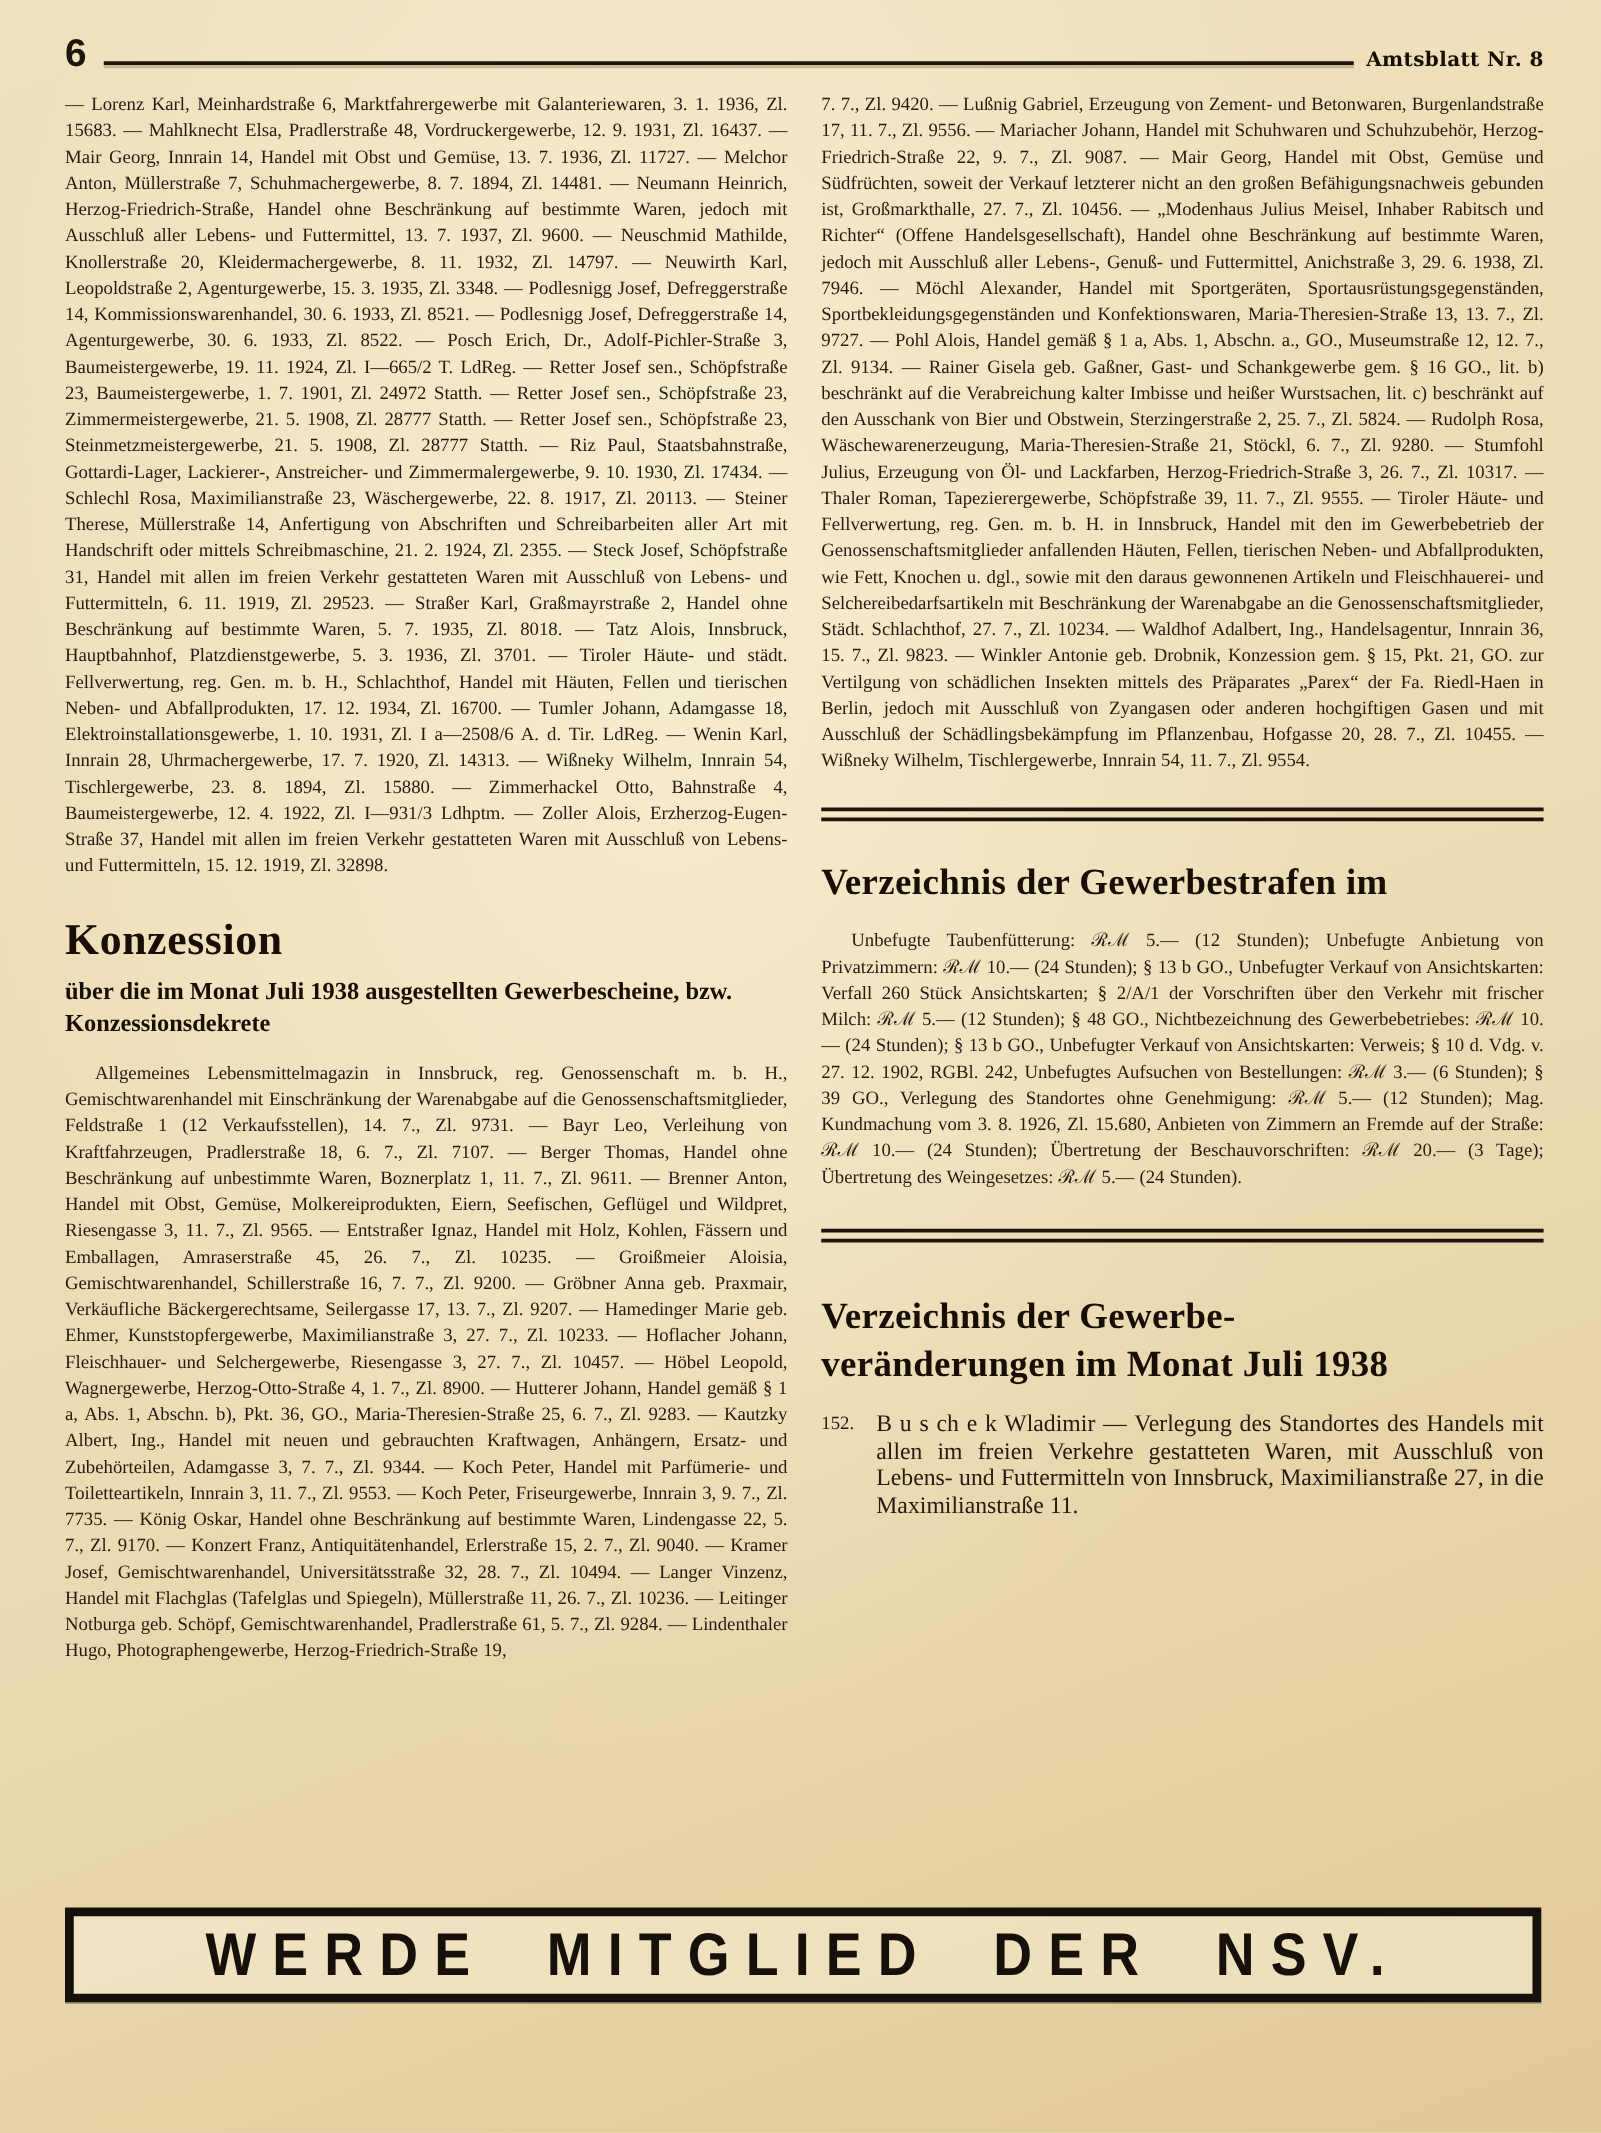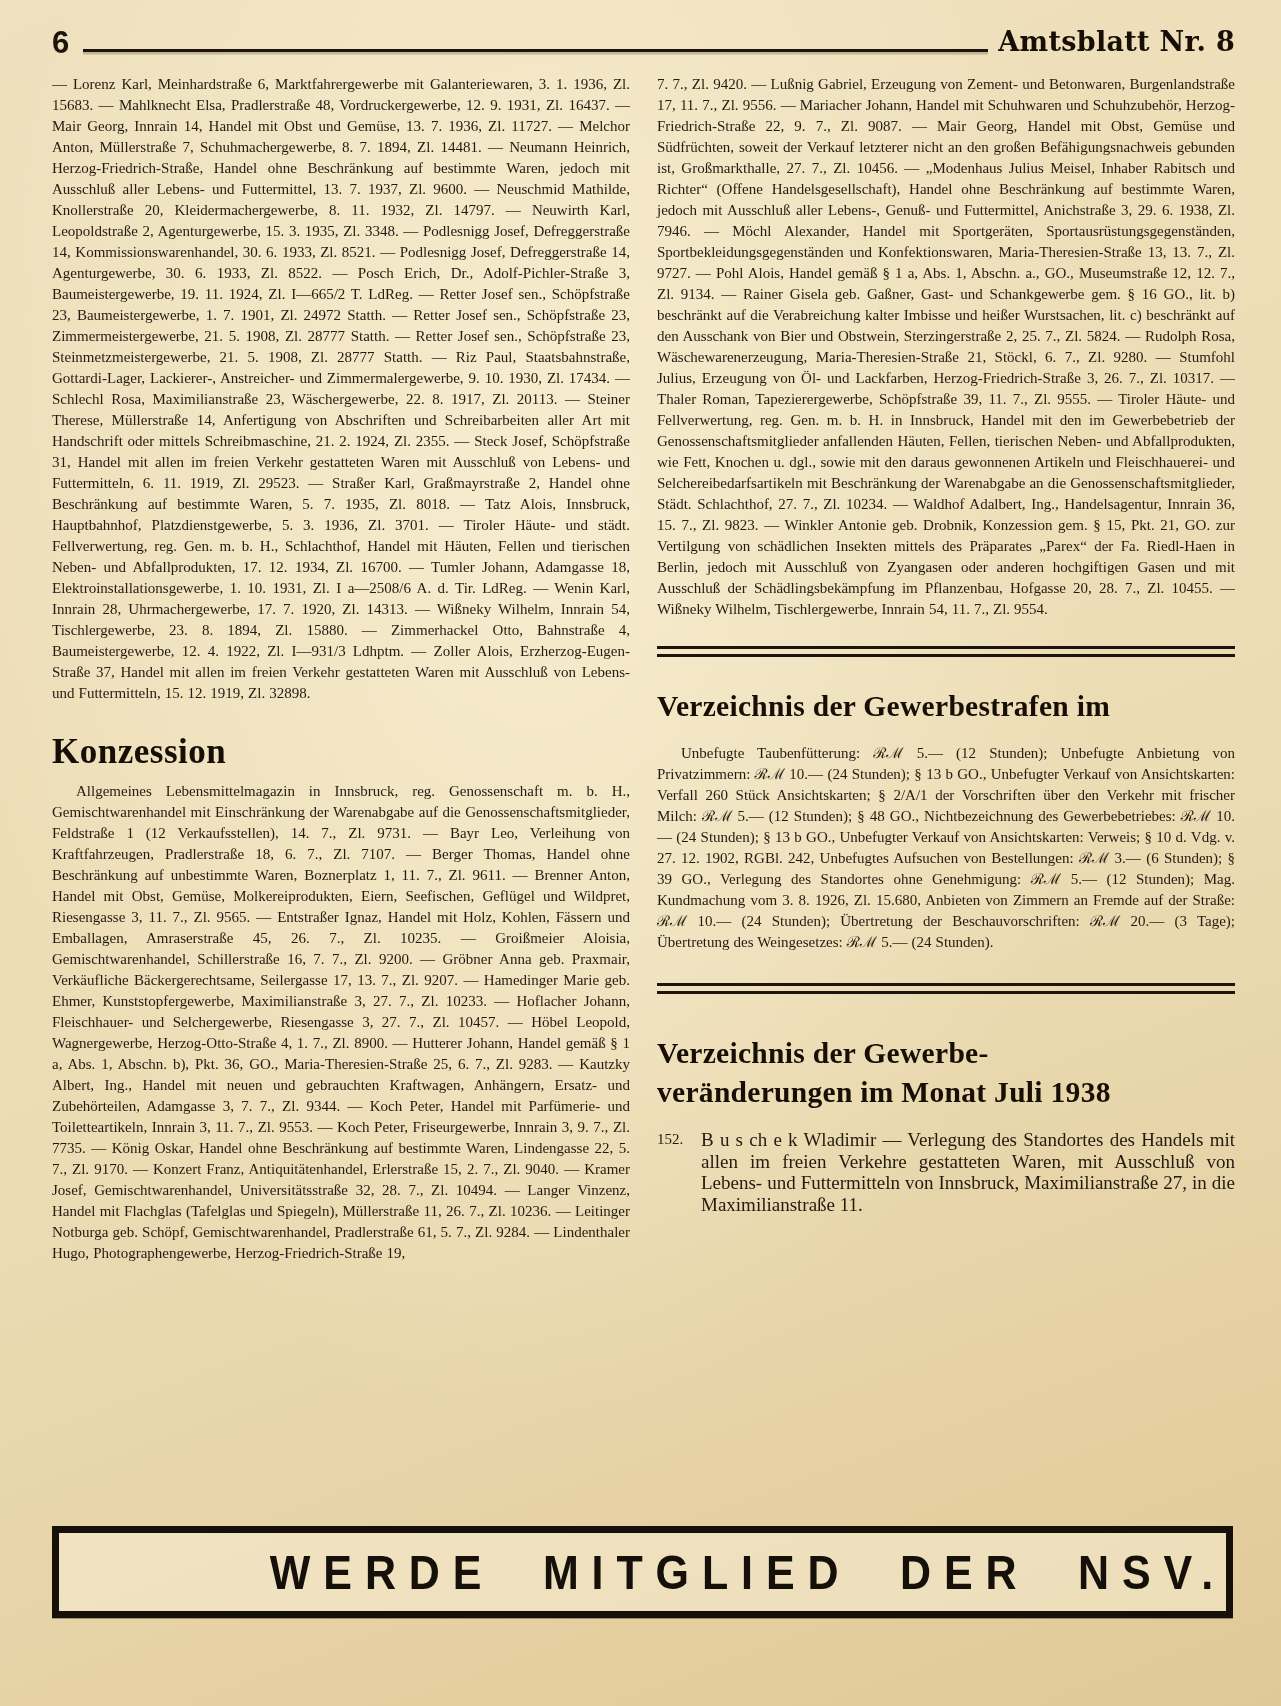--- a/index.html
+++ b/index.html
@@ -27,21 +27,21 @@
     font-size:31px; font-weight:600; line-height:1; color:#1d150b;
     padding-bottom:2px;
   }
   .header-rule {
     flex:1; height:0;
     border-top:3.5px solid #1d150b;
     margin:0 10px 8px 14px;
     box-shadow:0 2.5px 0 rgba(60,44,20,.25);
   }
   .masthead {
-    font-size:27px; font-weight:bold; letter-spacing:.3px;
+    font-size:16px; font-weight:bold; letter-spacing:.3px;
     padding-bottom:3px; color:#170f06;
   }
   
   .columns {
     display:flex; gap:27px;
     height:1452px; overflow:hidden;
   }
   .col { flex:1; min-width:0;font-family:Liberation Serif, serif; }
   .body-text {
     font-size:15px; line-height:21px;
@@ -78,22 +78,22 @@
     font-size:15px; line-height:21.5px; text-align:left;
   }
   .change-text {
     flex:1; font-size:19px; line-height:21.5px; text-align:justify;
   }
   
   .banner {
     margin:0 2px 0 0;
     border:7px solid #15100a;
     background:rgba(250,242,218,.5);
-    height:92px; box-sizing:border-box;
-    display:flex; align-items:center; justify-content:flex-end;
+    height:76px; box-sizing:border-box;
+    display:flex; align-items:center; justify-content:center;
     box-shadow:0 1px 0 rgba(60,44,20,.4);
   }
   .banner-text {
     font-family:"Liberation Sans", sans-serif;
     font-size:43px; font-weight:700; color:#15100a;
     letter-spacing:.30em; word-spacing:.55em;
     white-space:nowrap; transform:scaleY(1.12);
   }
   .page-bottom-space { height:66px; }
 </style>
@@ -107,20 +107,21 @@
     <div class="header-rule"></div>
     <div class="masthead">Amtsblatt Nr. 8</div>
   </div>
 
   <div class="columns">
 
     <div class="col">
       <p class="body-text">— Lorenz Karl, Meinhardstraße 6, Marktfahrergewerbe mit Galanteriewaren, 3. 1. 1936, Zl. 15683. — Mahlknecht Elsa, Pradlerstraße 48, Vordruckergewerbe, 12. 9. 1931, Zl. 16437. — Mair Georg, Innrain 14, Handel mit Obst und Gemüse, 13. 7. 1936, Zl. 11727. — Melchor Anton, Müllerstraße 7, Schuhmachergewerbe, 8. 7. 1894, Zl. 14481. — Neumann Heinrich, Herzog-Friedrich-Straße, Handel ohne Beschränkung auf bestimmte Waren, jedoch mit Ausschluß aller Lebens- und Futtermittel, 13. 7. 1937, Zl. 9600. — Neuschmid Mathilde, Knollerstraße 20, Kleidermachergewerbe, 8. 11. 1932, Zl. 14797. — Neuwirth Karl, Leopoldstraße 2, Agenturgewerbe, 15. 3. 1935, Zl. 3348. — Podlesnigg Josef, Defreggerstraße 14, Kommissionswarenhandel, 30. 6. 1933, Zl. 8521. — Podlesnigg Josef, Defreggerstraße 14, Agenturgewerbe, 30. 6. 1933, Zl. 8522. — Posch Erich, Dr., Adolf-Pichler-Straße 3, Baumeistergewerbe, 19. 11. 1924, Zl. I—665/2 T. LdReg. — Retter Josef sen., Schöpfstraße 23, Baumeistergewerbe, 1. 7. 1901, Zl. 24972 Statth. — Retter Josef sen., Schöpfstraße 23, Zimmermeistergewerbe, 21. 5. 1908, Zl. 28777 Statth. — Retter Josef sen., Schöpfstraße 23, Steinmetzmeistergewerbe, 21. 5. 1908, Zl. 28777 Statth. — Riz Paul, Staatsbahnstraße, Gottardi-Lager, Lackierer-, Anstreicher- und Zimmermalergewerbe, 9. 10. 1930, Zl. 17434. — Schlechl Rosa, Maximilianstraße 23, Wäschergewerbe, 22. 8. 1917, Zl. 20113. — Steiner Therese, Müllerstraße 14, Anfertigung von Abschriften und Schreibarbeiten aller Art mit Handschrift oder mittels Schreibmaschine, 21. 2. 1924, Zl. 2355. — Steck Josef, Schöpfstraße 31, Handel mit allen im freien Verkehr gestatteten Waren mit Ausschluß von Lebens- und Futtermitteln, 6. 11. 1919, Zl. 29523. — Straßer Karl, Graßmayrstraße 2, Handel ohne Beschränkung auf bestimmte Waren, 5. 7. 1935, Zl. 8018. — Tatz Alois, Innsbruck, Hauptbahnhof, Platzdienstgewerbe, 5. 3. 1936, Zl. 3701. — Tiroler Häute- und städt. Fellverwertung, reg. Gen. m. b. H., Schlachthof, Handel mit Häuten, Fellen und tierischen Neben- und Abfallprodukten, 17. 12. 1934, Zl. 16700. — Tumler Johann, Adamgasse 18, Elektroinstallationsgewerbe, 1. 10. 1931, Zl. I a—2508/6 A. d. Tir. LdReg. — Wenin Karl, Innrain 28, Uhrmachergewerbe, 17. 7. 1920, Zl. 14313. — Wißneky Wilhelm, Innrain 54, Tischlergewerbe, 23. 8. 1894, Zl. 15880. — Zimmerhackel Otto, Bahnstraße 4, Baumeistergewerbe, 12. 4. 1922, Zl. I—931/3 Ldhptm. — Zoller Alois, Erzherzog-Eugen-Straße 37, Handel mit allen im freien Verkehr gestatteten Waren mit Ausschluß von Lebens- und Futtermitteln, 15. 12. 1919, Zl. 32898.</p>
 
       <h1 class="section-title">Konzession</h1>
+      <h2 class="section-subtitle">über die im Monat Juli 1938 ausgestellten Gewerbescheine, bzw. Konzessionsdekrete</h2>
 
       <p class="body-text indent">Allgemeines Lebensmittelmagazin in Innsbruck, reg. Genossenschaft m. b. H., Gemischtwarenhandel mit Einschränkung der Warenabgabe auf die Genossenschaftsmitglieder, Feldstraße 1 (12 Verkaufsstellen), 14. 7., Zl. 9731. — Bayr Leo, Verleihung von Kraftfahrzeugen, Pradlerstraße 18, 6. 7., Zl. 7107. — Berger Thomas, Handel ohne Beschränkung auf unbestimmte Waren, Boznerplatz 1, 11. 7., Zl. 9611. — Brenner Anton, Handel mit Obst, Gemüse, Molkereiprodukten, Eiern, Seefischen, Geflügel und Wildpret, Riesengasse 3, 11. 7., Zl. 9565. — Entstraßer Ignaz, Handel mit Holz, Kohlen, Fässern und Emballagen, Amraserstraße 45, 26. 7., Zl. 10235. — Groißmeier Aloisia, Gemischtwarenhandel, Schillerstraße 16, 7. 7., Zl. 9200. — Gröbner Anna geb. Praxmair, Verkäufliche Bäckergerechtsame, Seilergasse 17, 13. 7., Zl. 9207. — Hamedinger Marie geb. Ehmer, Kunststopfergewerbe, Maximilianstraße 3, 27. 7., Zl. 10233. — Hoflacher Johann, Fleischhauer- und Selchergewerbe, Riesengasse 3, 27. 7., Zl. 10457. — Höbel Leopold, Wagnergewerbe, Herzog-Otto-Straße 4, 1. 7., Zl. 8900. — Hutterer Johann, Handel gemäß § 1 a, Abs. 1, Abschn. b), Pkt. 36, GO., Maria-Theresien-Straße 25, 6. 7., Zl. 9283. — Kautzky Albert, Ing., Handel mit neuen und gebrauchten Kraftwagen, Anhängern, Ersatz- und Zubehörteilen, Adamgasse 3, 7. 7., Zl. 9344. — Koch Peter, Handel mit Parfümerie- und Toiletteartikeln, Innrain 3, 11. 7., Zl. 9553. — Koch Peter, Friseurgewerbe, Innrain 3, 9. 7., Zl. 7735. — König Oskar, Handel ohne Beschränkung auf bestimmte Waren, Lindengasse 22, 5. 7., Zl. 9170. — Konzert Franz, Antiquitätenhandel, Erlerstraße 15, 2. 7., Zl. 9040. — Kramer Josef, Gemischtwarenhandel, Universitätsstraße 32, 28. 7., Zl. 10494. — Langer Vinzenz, Handel mit Flachglas (Tafelglas und Spiegeln), Müllerstraße 11, 26. 7., Zl. 10236. — Leitinger Notburga geb. Schöpf, Gemischtwarenhandel, Pradlerstraße 61, 5. 7., Zl. 9284. — Lindenthaler Hugo, Photographengewerbe, Herzog-Friedrich-Straße 19,</p>
     </div>
 
     <div class="col">
       <p class="body-text">7. 7., Zl. 9420. — Lußnig Gabriel, Erzeugung von Zement- und Betonwaren, Burgenlandstraße 17, 11. 7., Zl. 9556. — Mariacher Johann, Handel mit Schuhwaren und Schuhzubehör, Herzog-Friedrich-Straße 22, 9. 7., Zl. 9087. — Mair Georg, Handel mit Obst, Gemüse und Südfrüchten, soweit der Verkauf letzterer nicht an den großen Befähigungsnachweis gebunden ist, Großmarkthalle, 27. 7., Zl. 10456. — „Modenhaus Julius Meisel, Inhaber Rabitsch und Richter“ (Offene Handelsgesellschaft), Handel ohne Beschränkung auf bestimmte Waren, jedoch mit Ausschluß aller Lebens-, Genuß- und Futtermittel, Anichstraße 3, 29. 6. 1938, Zl. 7946. — Möchl Alexander, Handel mit Sportgeräten, Sportausrüstungsgegenständen, Sportbekleidungsgegenständen und Konfektionswaren, Maria-Theresien-Straße 13, 13. 7., Zl. 9727. — Pohl Alois, Handel gemäß § 1 a, Abs. 1, Abschn. a., GO., Museumstraße 12, 12. 7., Zl. 9134. — Rainer Gisela geb. Gaßner, Gast- und Schankgewerbe gem. § 16 GO., lit. b) beschränkt auf die Verabreichung kalter Imbisse und heißer Wurstsachen, lit. c) beschränkt auf den Ausschank von Bier und Obstwein, Sterzingerstraße 2, 25. 7., Zl. 5824. — Rudolph Rosa, Wäschewarenerzeugung, Maria-Theresien-Straße 21, Stöckl, 6. 7., Zl. 9280. — Stumfohl Julius, Erzeugung von Öl- und Lackfarben, Herzog-Friedrich-Straße 3, 26. 7., Zl. 10317. — Thaler Roman, Tapezierergewerbe, Schöpfstraße 39, 11. 7., Zl. 9555. — Tiroler Häute- und Fellverwertung, reg. Gen. m. b. H. in Innsbruck, Handel mit den im Gewerbebetrieb der Genossenschaftsmitglieder anfallenden Häuten, Fellen, tierischen Neben- und Abfallprodukten, wie Fett, Knochen u. dgl., sowie mit den daraus gewonnenen Artikeln und Fleischhauerei- und Selchereibedarfsartikeln mit Beschränkung der Warenabgabe an die Genossenschaftsmitglieder, Städt. Schlachthof, 27. 7., Zl. 10234. — Waldhof Adalbert, Ing., Handelsagentur, Innrain 36, 15. 7., Zl. 9823. — Winkler Antonie geb. Drobnik, Konzession gem. § 15, Pkt. 21, GO. zur Vertilgung von schädlichen Insekten mittels des Präparates „Parex“ der Fa. Riedl-Haen in Berlin, jedoch mit Ausschluß von Zyangasen oder anderen hochgiftigen Gasen und mit Ausschluß der Schädlingsbekämpfung im Pflanzenbau, Hofgasse 20, 28. 7., Zl. 10455. — Wißneky Wilhelm, Tischlergewerbe, Innrain 54, 11. 7., Zl. 9554.</p>
 
       <div class="double-rule"></div>
 
       <h2 class="big-title">

